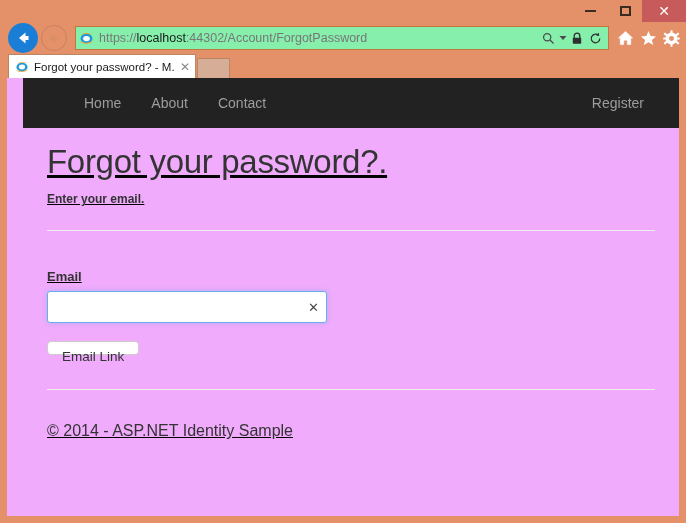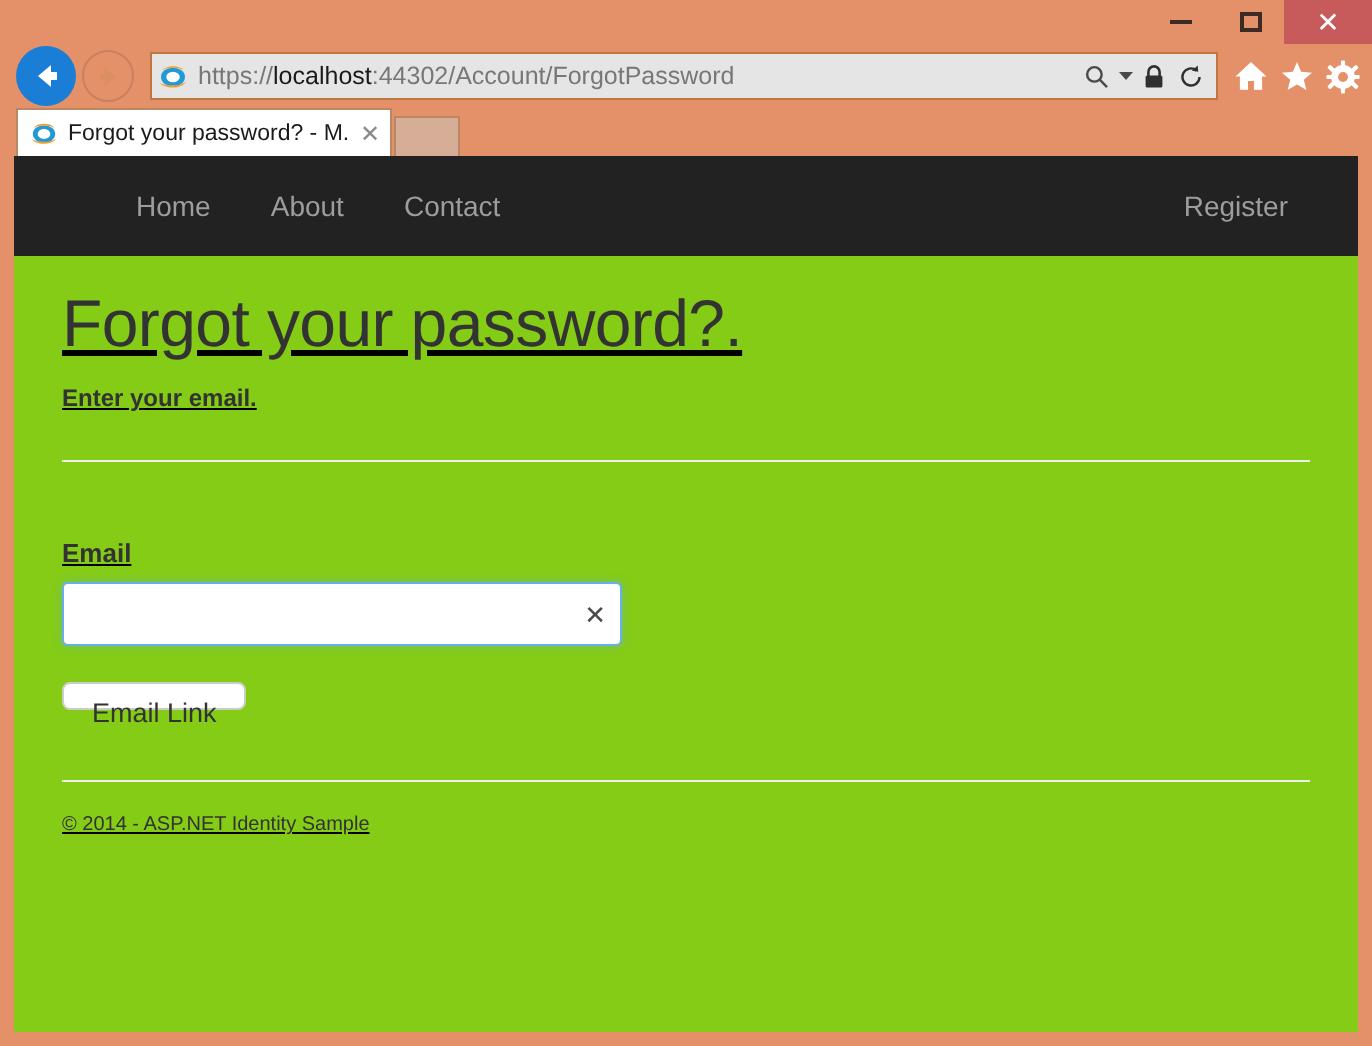--- a/index.html
+++ b/index.html
@@ -76,21 +76,21 @@
     border-radius: 50%;
     border: 1px solid #c98060;
     display: flex; align-items: center; justify-content: center;
     margin-left: 3px;
     flex: 0 0 auto;
   }
   #addressbar {
     flex: 1 1 auto;
     height: 24px;
     margin-left: 8px;
-    background: #e5e5e5;
+    background: #86efac;
     border: 1px solid #c0763f;
     display: flex;
     align-items: center;
     padding: 0 4px 0 3px;
     min-width: 0;
   }
   #ie-logo-addr { flex: 0 0 auto; margin-right: 5px; display:flex; }
   #url-text {
     flex: 1 1 auto;
     font-size: 12.5px;
@@ -154,22 +154,23 @@
     margin-left: 1px;
   }
 
   
   #viewport {
     position: absolute;
     left: 7px;
     top: 78px;
     width: 672px;
     height: 438px;
-    background: #84cc16;
+    background: #f0abfc;
     overflow: hidden;
+    padding-left: 16px;
   }
 
   
   #site-navbar {
     height: 50px;
     background: #222222;
     display: flex;
     align-items: center;
     padding: 0 14px;
   }
@@ -259,23 +260,23 @@
     line-height: 30px;
   }
 
   
   #footer-hr {
     border: none;
     border-top: 1px solid #eeeeee;
     margin-top: 24px;
   }
   #footer-text {
-    font-size: 10px;
+    font-size: 16px;
     color: #333333;
-    margin-top: 16px;
+    margin-top: 32px;
   }
 </style>
 </head>
 <body>
 
 <div id="window">
 
   <div id="titlebar">
     <div class="winbtn minimize">
       <span class="glyph-min"></span>

